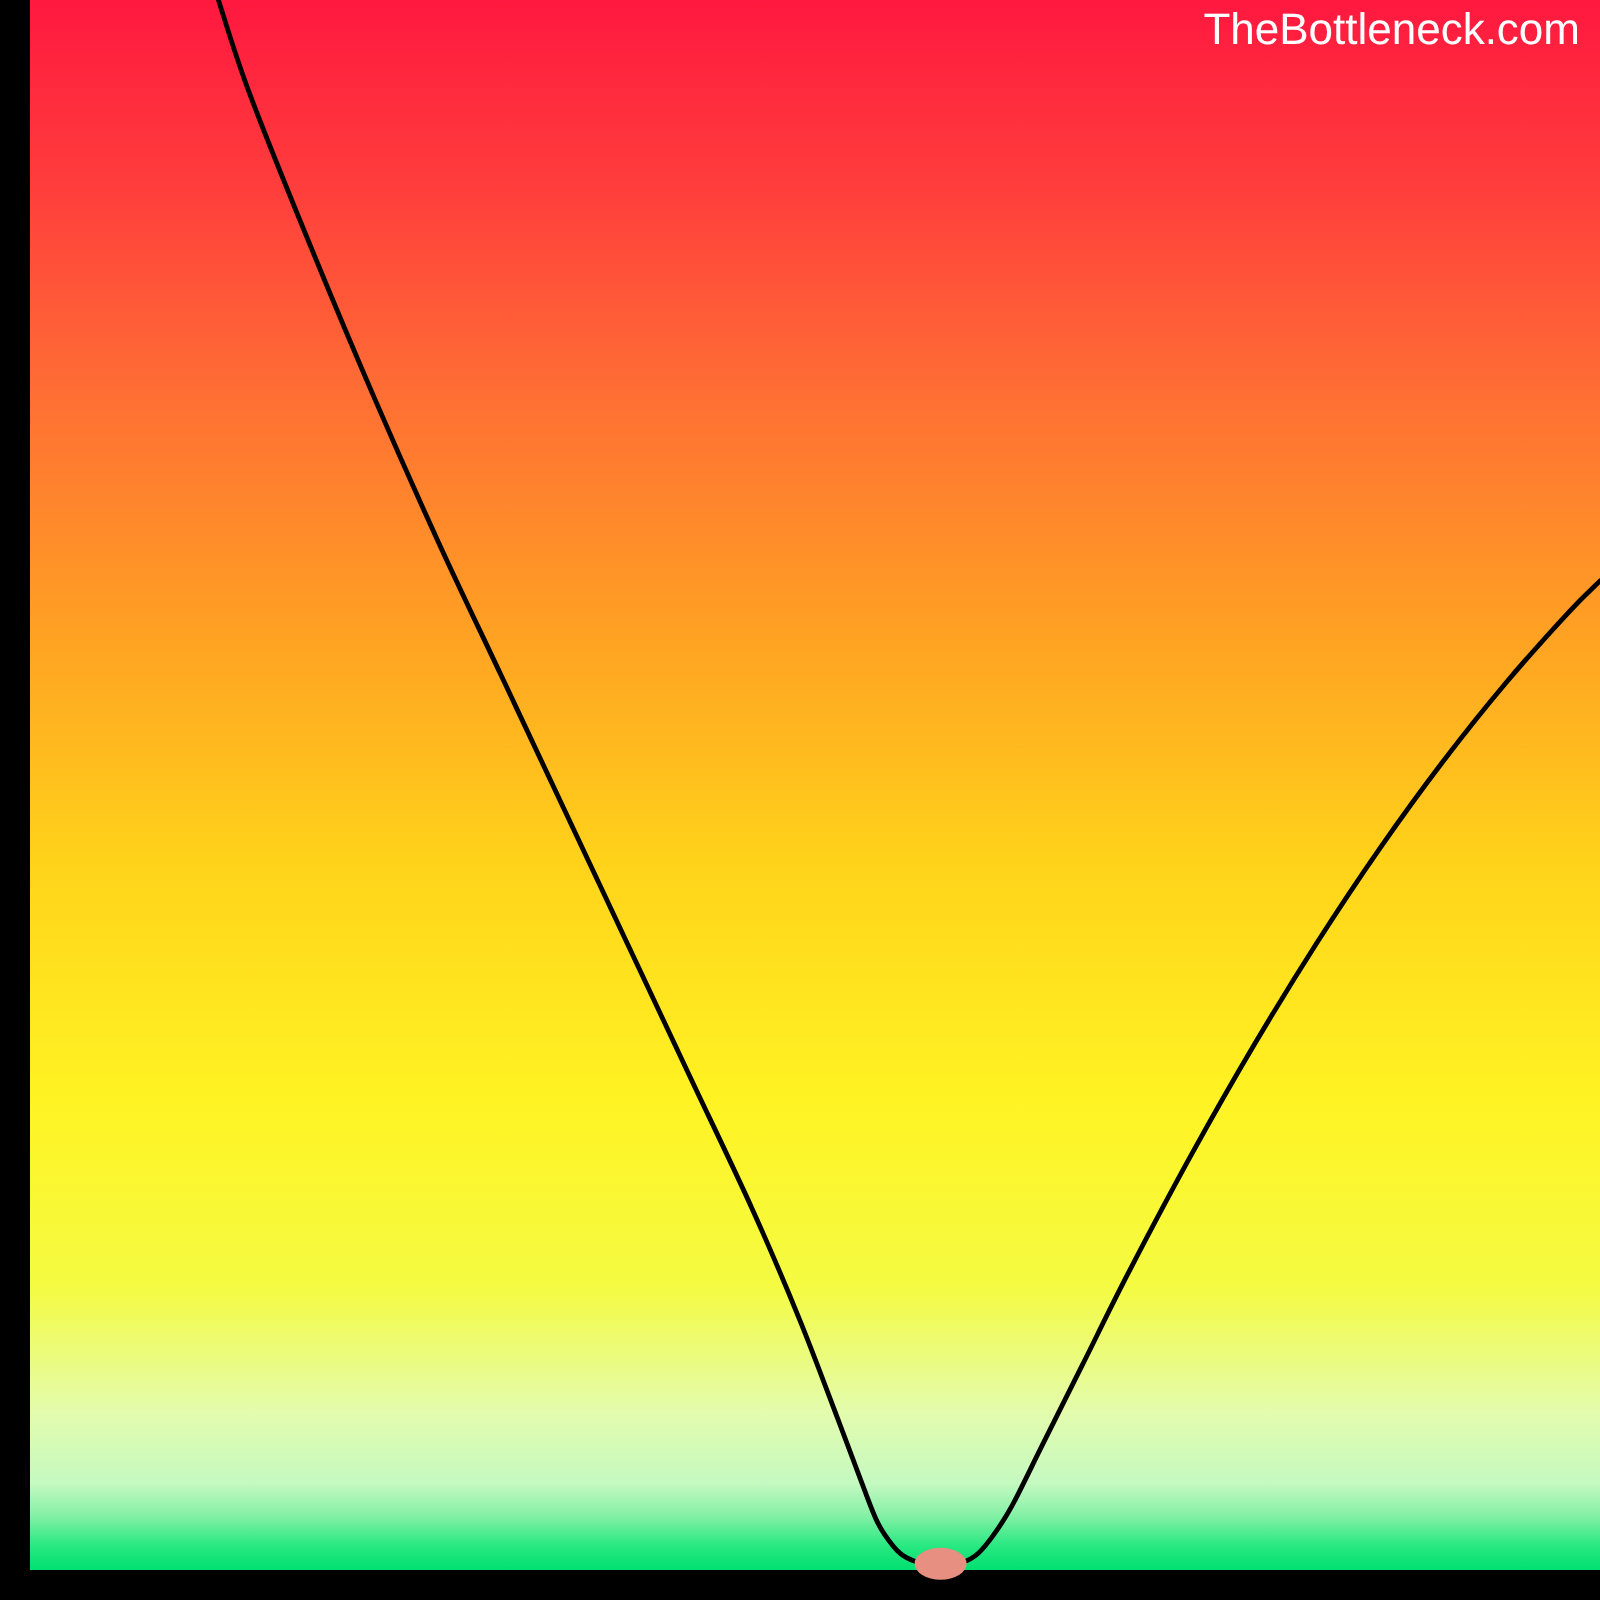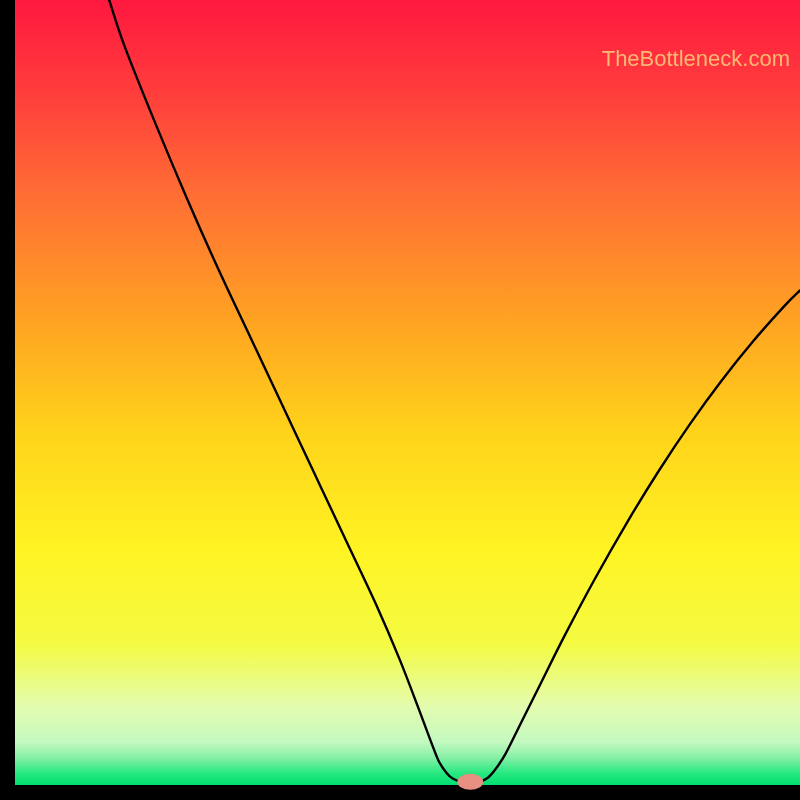--- a/index.html
+++ b/index.html
@@ -13,25 +13,24 @@
   }
   .chart-container {
     position: relative;
     width: 800px;
     height: 800px;
   }
   .watermark {
     position: absolute;
     top: 2px;
     right: 10px;
-    color: #fdba74;
+    color: #ffffff;
     font-size: 22px;
     font-weight: 500;
     z-index: 10;
-    margin-top: 44px;
   }
   svg {
     display: block;
   }
 </style>
 </head>
 <body>
 
 <div class="chart-container">
   <div class="watermark">TheBottleneck.com</div>

